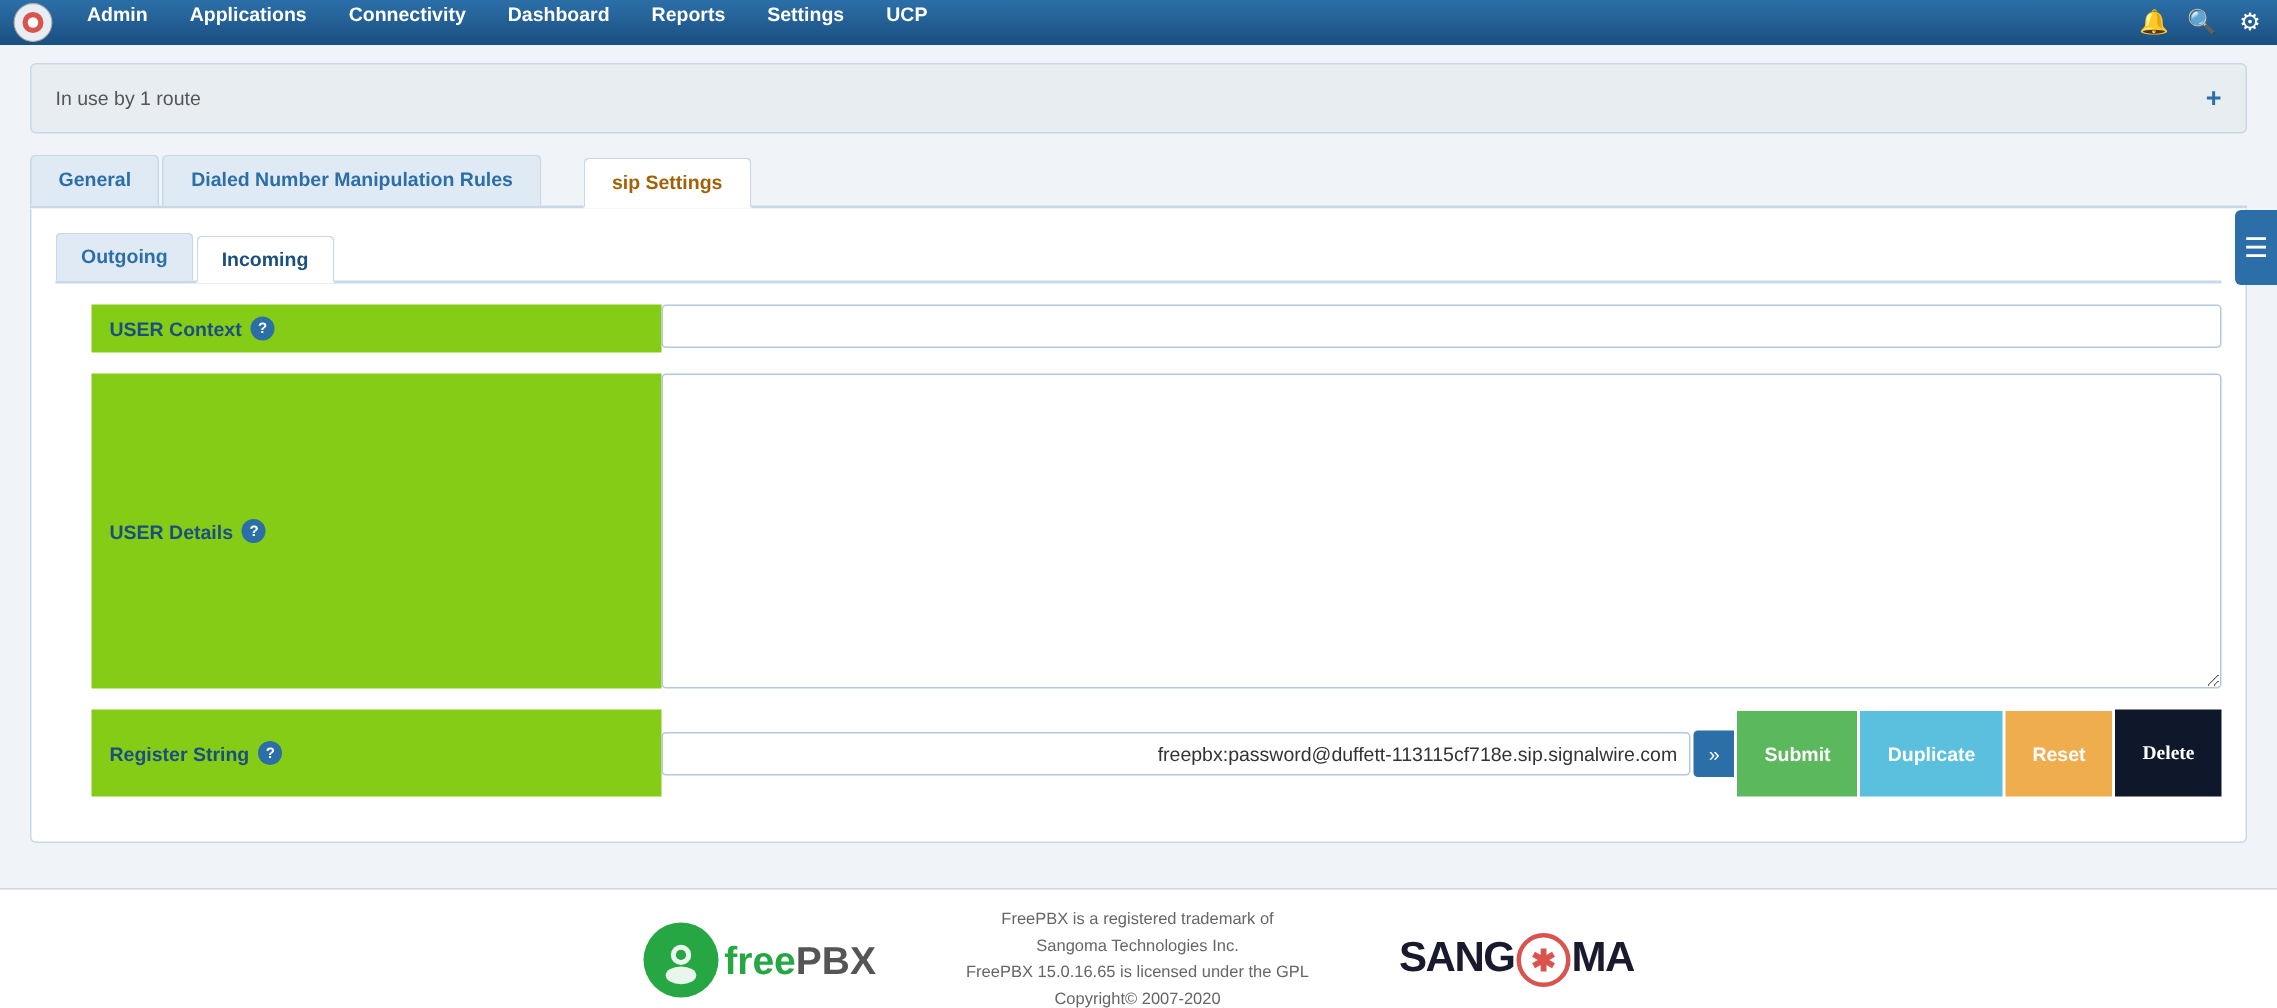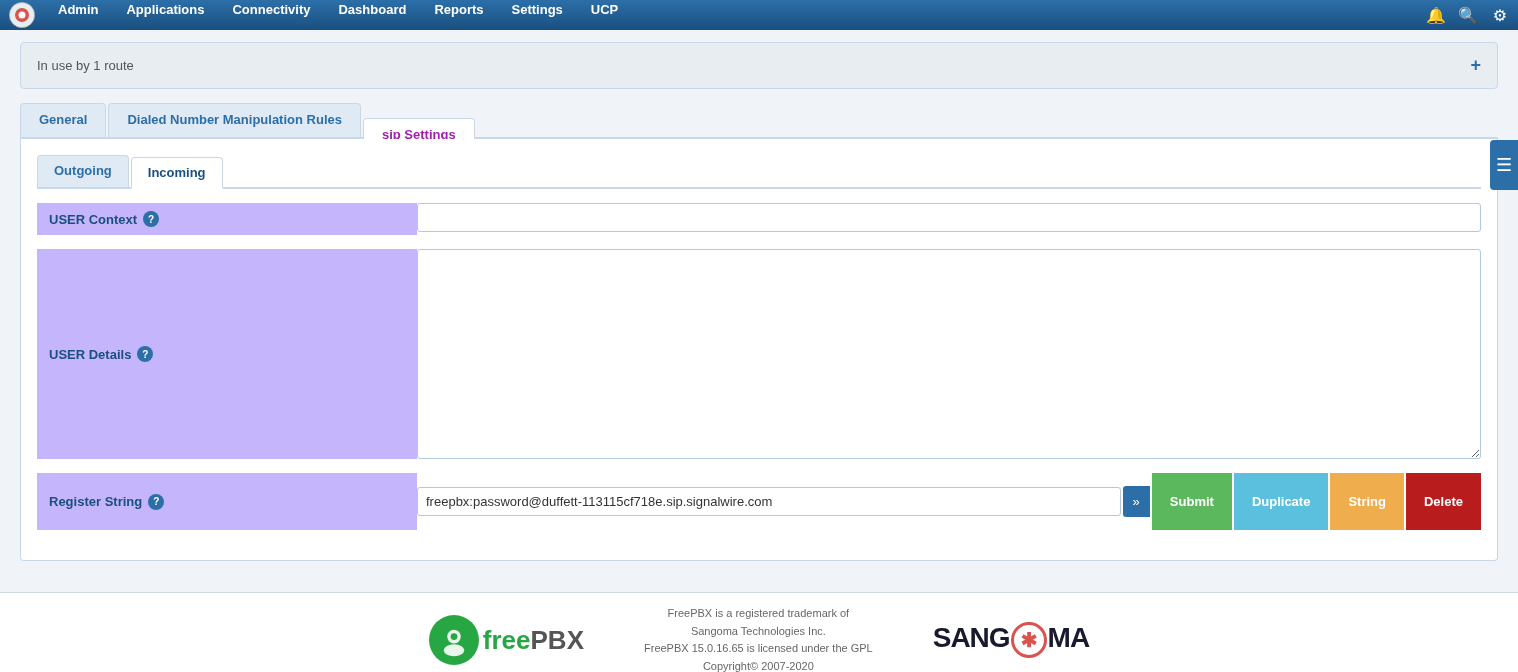--- a/index.html
+++ b/index.html
@@ -91,23 +91,24 @@
       background: #e0eaf4;
       color: #2c6fa8;
       font-weight: bold;
       font-size: 13px;
       border-radius: 4px 4px 0 0;
       margin-right: 2px;
     }
     .tab-outer.active {
       background: #fff;
       border-bottom: 2px solid #fff;
-      color: #a21caf;
+      color: #a16207;
       position: relative;
-      top: 15px;
+      top: 2px;
+      margin-left: 26px;
     }
 
     
     .main-panel {
       background: #fff;
       border: 1px solid #c8d8e8;
       border-top: none;
       border-radius: 0 0 4px 4px;
       padding: 16px;
       position: relative;
@@ -158,29 +159,30 @@
 
     
     .form-row {
       display: flex;
       align-items: flex-start;
       margin-bottom: 14px;
     }
     .form-label {
       width: 380px;
       min-width: 380px;
-      background: #c4b5fd;
+      background: #84cc16;
       padding: 8px 12px;
       font-weight: bold;
       color: #1a4f80;
       font-size: 13px;
       display: flex;
       align-items: center;
       gap: 6px;
       align-self: stretch;
+      margin-left: 24px;
     }
     .form-label .help-icon {
       width: 16px; height: 16px;
       background: #2c6fa8;
       color: #fff;
       border-radius: 50%;
       display: inline-flex;
       align-items: center;
       justify-content: center;
       font-size: 10px;
@@ -189,20 +191,21 @@
       flex-shrink: 0;
     }
     .form-control {
       flex: 1;
       padding: 6px 8px;
       border: 1px solid #b0c8e0;
       border-radius: 3px;
       font-size: 13px;
       background: #fff;
       color: #333;
+      text-align: right;
     }
     textarea.form-control {
       resize: both;
       height: 210px;
     }
 
     
     .action-bar {
       display: flex;
       align-items: center;
@@ -222,21 +225,21 @@
       border: none;
       padding: 21px 18px;
       cursor: pointer;
       font-size: 13px;
       font-weight: bold;
       color: #fff;
     }
     .btn-submit { background: #5cb85c; }
     .btn-duplicate { background: #5bc0de; }
     .btn-reset { background: #f0ad4e; }
-    .btn-delete { background: #b91c1c; }
+    .btn-delete { background: #0f172a; font-family: Liberation Serif, serif; }
 
     
     footer {
       background: #fff;
       border-top: 1px solid #d0d8e4;
       padding: 12px 0;
       display: flex;
       align-items: center;
       justify-content: center;
       gap: 60px;
@@ -357,21 +360,21 @@
       <div class="form-label">
         <span>Register String</span>
         <span class="help-icon">?</span>
       </div>
       <div style="flex:1; display:flex; gap:2px; align-items:center;">
         <input type="text" class="form-control" style="flex: 1 1 0%;" value="freepbx:password@duffett-113115cf718e.sip.signalwire.com">
         <div class="action-bar">
           <button class="expand-btn">»</button>
           <button class="action-btn btn-submit">Submit</button>
           <button class="action-btn btn-duplicate">Duplicate</button>
-          <button class="action-btn btn-reset">String</button>
+          <button class="action-btn btn-reset">Reset</button>
           <button class="action-btn btn-delete">Delete</button>
         </div>
       </div>
     </div>
 
   </div>
 </div>
 
 <div class="sidebar-toggle">
   ☰

